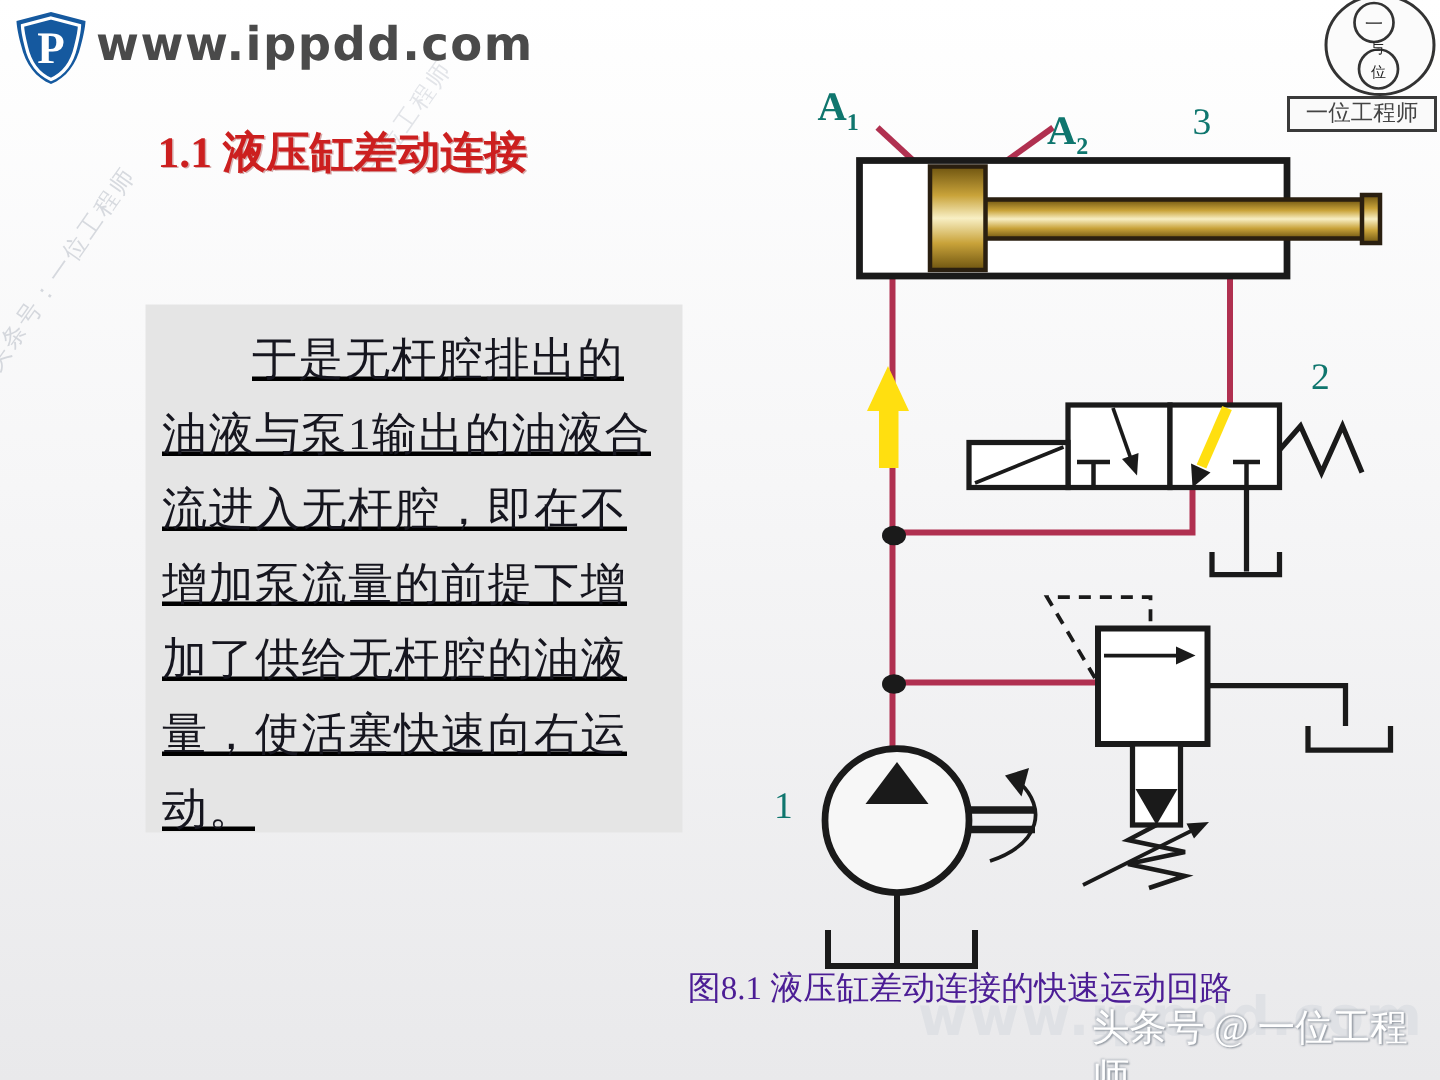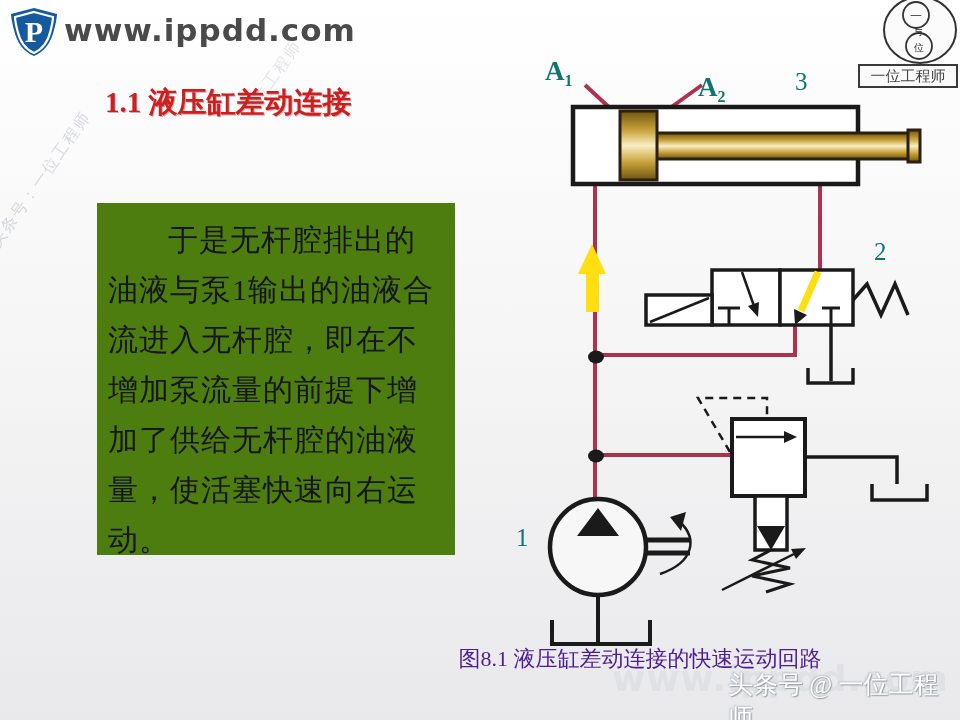--- a/index.html
+++ b/index.html
@@ -27,22 +27,22 @@
   .badge-box{left:858px;top:64px;width:96px;height:20px;border:2px solid #3a3a3a;
     background:#fafafa;text-align:center;font-size:15px;line-height:20px;color:#444;
     font-family:"Liberation Serif",serif;z-index:4;}
 
   
   .page-title{left:105px;top:82px;width:350px;z-index:3;
     font-family:"Liberation Serif",serif;font-weight:bold;color:#cc1f1f;
     font-size:29px;line-height:41px;text-shadow:1px 1px 0 rgba(140,20,20,0.35);}
 
   
-  .note-box{left:97px;top:203px;width:358px;height:352px;background:#4d7c0f;z-index:2;
-    box-sizing:border-box;padding:12px 11px;}
+  .note-box{left:97px;top:203px;width:358px;height:352px;background:#e5e5e5;z-index:2;
+    box-sizing:border-box;padding:12px 11px;text-decoration:underline;}
   .note-box p{margin:0;text-indent:2em;font-family:"Liberation Serif",serif;
     color:#16161f;font-size:30px;line-height:50px;letter-spacing:1px;}
 
   
   .dlabel{z-index:3;font-family:"Liberation Serif",serif;color:#0f766e;}
   .lab-a{font-size:27px;font-weight:bold;}
   .lab-a sub{font-size:16px;}
   .lab-num{font-size:25px;}
   .lab-a1{left:545px;top:56px;}
   .lab-a2{left:698px;top:72px;}

